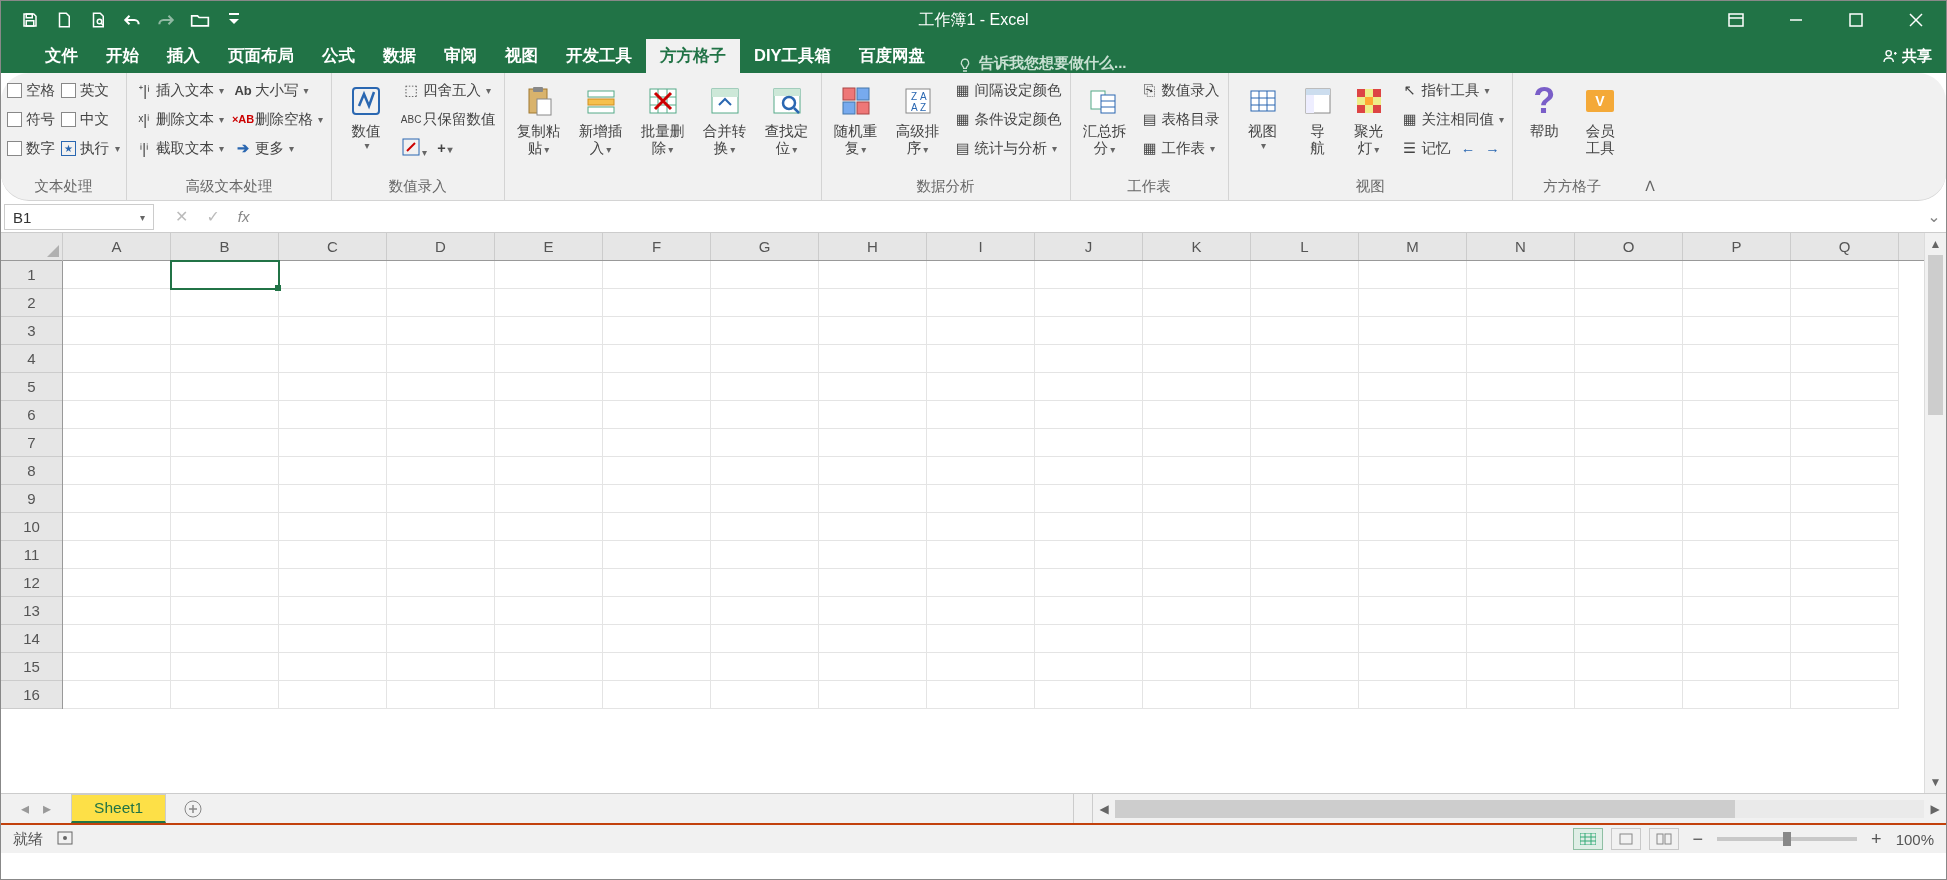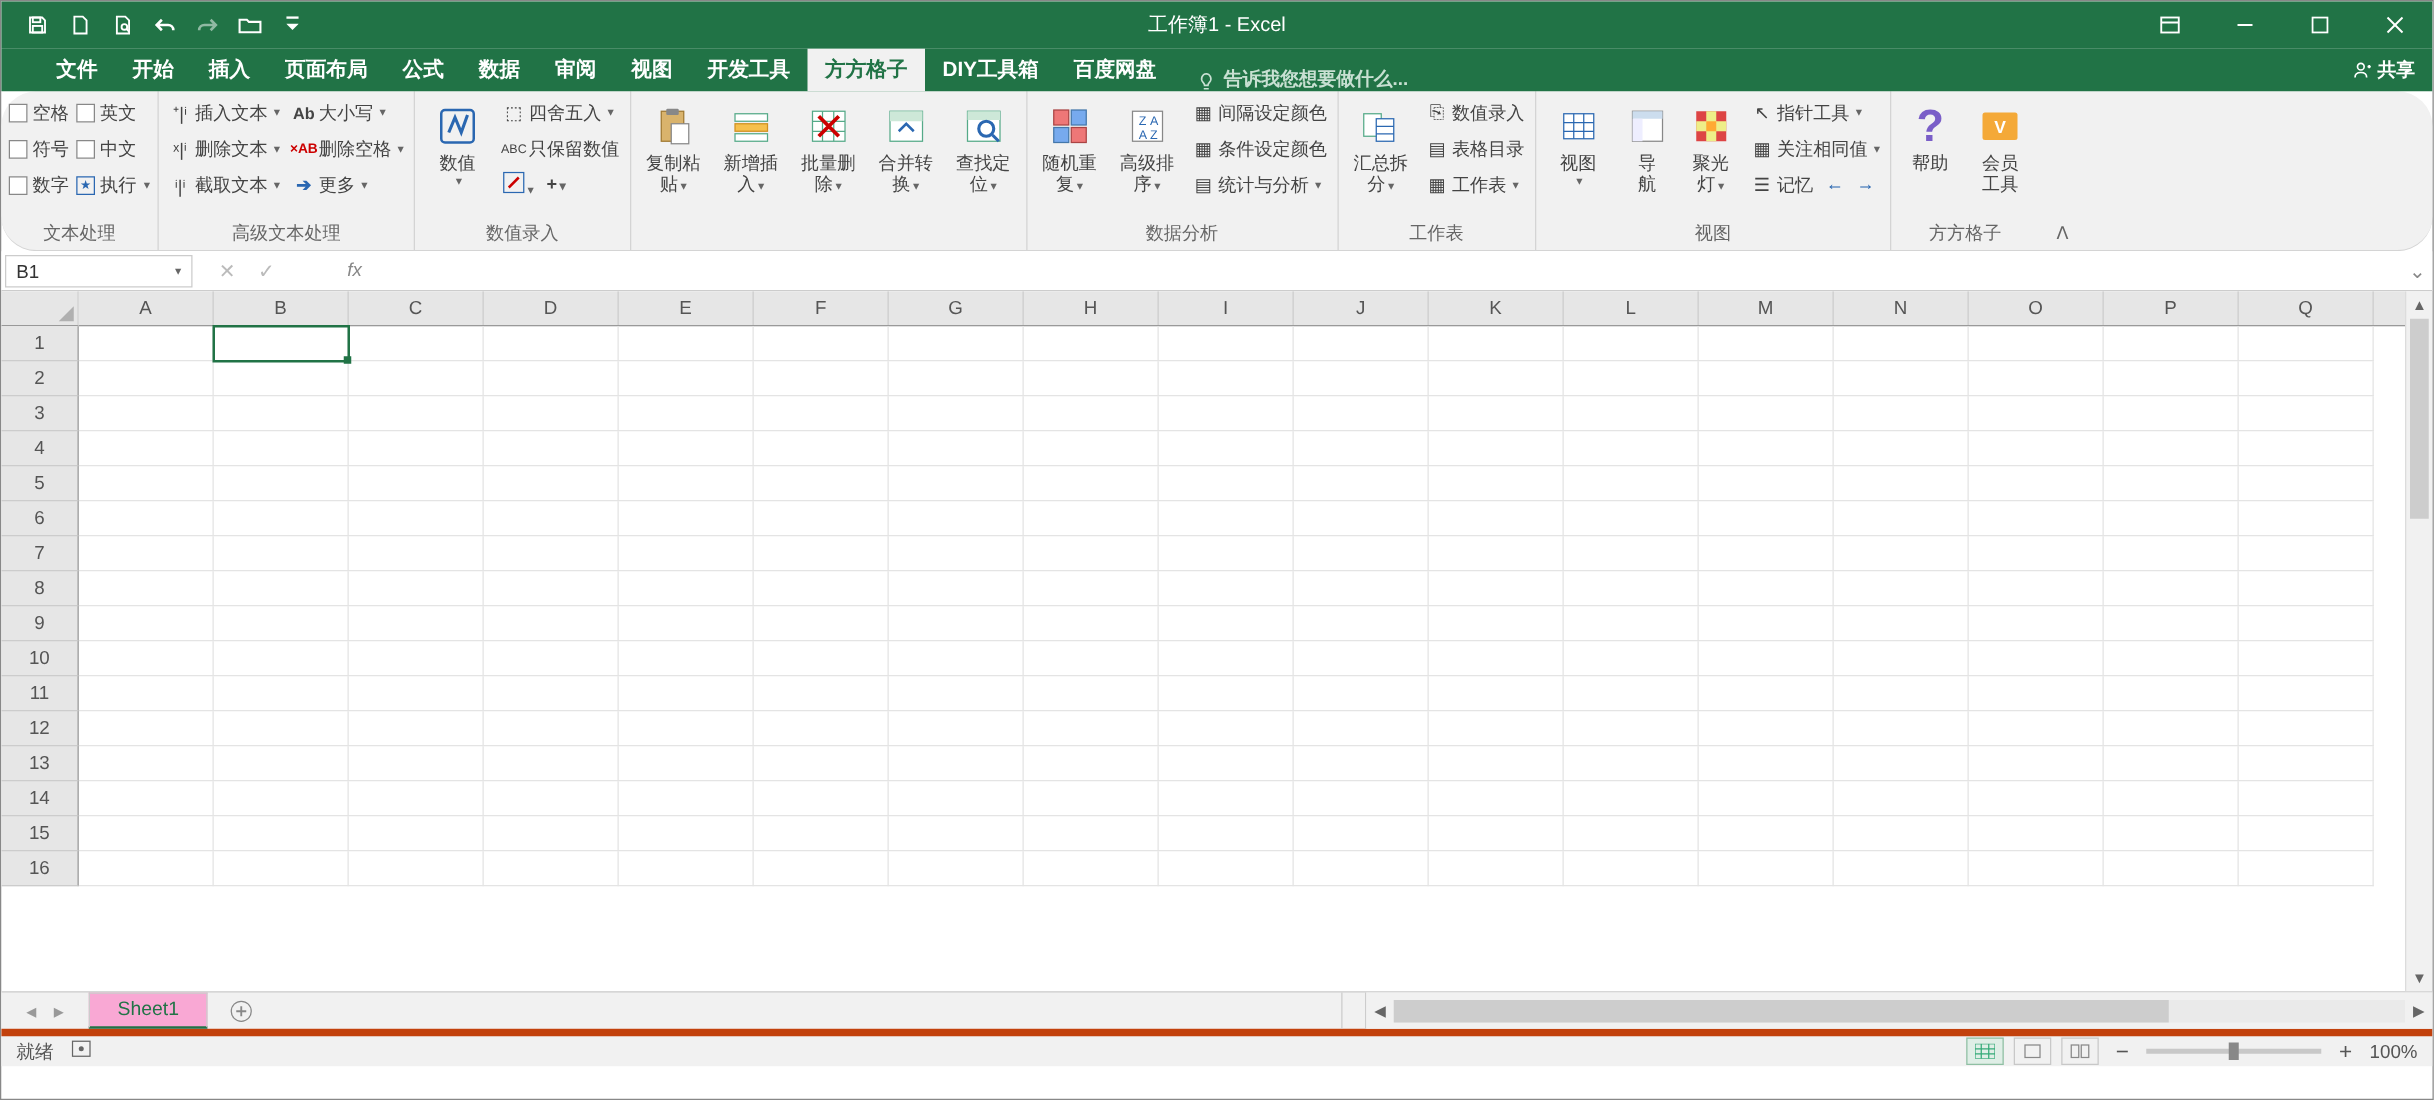--- a/index.html
+++ b/index.html
@@ -35,21 +35,21 @@
 .big-btn { display: flex; flex-direction: column; align-items: center; justify-content: flex-start; gap: 2px; font-size: 14.5px; color: #444; cursor: pointer; padding-top: 4px; width: 56px; text-align: center; line-height: 1.2; }
 .big-btn .icon-32 { width: 40px; height: 40px; display: flex; align-items: center; justify-content: center; }
 .big-btn .txt { display: flex; flex-direction: column; align-items: center; }
 .help-btn { width: 50px; }
 .collapse-caret { align-self: flex-end; padding: 6px 14px; color: #666; font-size: 14px; cursor: pointer; }
 
 
 .formula-bar { height: 32px; display: flex; align-items: stretch; border-bottom: 1px solid #ccc; background: #fff; }
 .name-box { width: 150px; border: 1px solid #ccc; display: flex; align-items: center; padding: 12px 8px; margin: 3px; font-size: 15px; color: #333; justify-content: space-between; }
 .fb-btns { display: flex; align-items: center; gap: 18px; padding: 0 18px; color: #bbb; }
-.fx-label { font-style: italic; font-size: 15px; color: #888; margin-left: 40px; }
+.fx-label { font-style: italic; font-size: 15px; color: #888; }
 .formula-input { flex: 1; border: none; margin: 3px; font-size: 15px; padding: 0 6px; }
 .fb-expand { width: 24px; display: flex; align-items: center; justify-content: center; color: #888; }
 
 
 .grid-area { position: relative; height: 560px; overflow: hidden; }
 .corner { position: absolute; left: 0; top: 0; width: 62px; height: 28px; background: #e6e6e6; border-right: 1px solid #ccc; border-bottom: 1px solid #999; }
 .corner::after { content: ""; position: absolute; right: 3px; bottom: 3px; border-style: solid; border-width: 0 0 12px 12px; border-color: transparent transparent #b0b0b0 transparent; }
 .col-headers { position: absolute; left: 62px; top: 0; right: 22px; height: 28px; display: flex; background: #e6e6e6; border-bottom: 1px solid #999; }
 .ch { width: 108px; text-align: center; font-size: 15px; color: #555; border-right: 1px solid #ccc; line-height: 28px; }
 .row-headers { position: absolute; left: 0; top: 28px; width: 62px; background: #e6e6e6; border-right: 1px solid #999; }
@@ -59,30 +59,30 @@
 .cell { width: 108px; border-right: 1px solid #e4e4e4; border-bottom: 1px solid #e4e4e4; }
 .cell.selected { outline: 2px solid #217346; outline-offset: -1px; position: relative; }
 .cell.selected::after { content: ""; position: absolute; right: -3px; bottom: -3px; width: 6px; height: 6px; background: #217346; }
 .vscroll { position: absolute; right: 0; top: 0; width: 22px; bottom: 0; background: #f1f1f1; border-left: 1px solid #dcdcdc; }
 .vscroll .arrow { height: 22px; display: flex; align-items: center; justify-content: center; color: #666; font-size: 12px; }
 .vscroll .thumb { position: absolute; top: 22px; left: 3px; right: 3px; height: 160px; background: #cdcdcd; }
 
 
 .sheet-bar { height: 30px; display: flex; align-items: stretch; border-top: 1px solid #ccc; background: #f1f1f1; }
 .sheet-nav { display: flex; align-items: center; gap: 14px; padding: 0 20px; color: #999; }
-.sheet-tab { background: #f9a8d4; border: 1px solid #ccc; border-bottom: 2px solid #217346; padding: 0 22px; display: flex; align-items: center; font-size: 15.5px; color: #217346; }
+.sheet-tab { background: #fde047; border: 1px solid #ccc; border-bottom: 2px solid #217346; padding: 0 22px; display: flex; align-items: center; font-size: 15.5px; color: #217346; }
 .add-sheet { display: flex; align-items: center; padding: 0 18px; color: #888; }
 .sheet-split { flex: 0 0 20px; border-left: 1px solid #ccc; border-right: 1px solid #ccc; }
 .hscroll { flex: 1; display: flex; align-items: center; background: #f1f1f1; position: relative; }
 .hscroll .arrow { width: 22px; text-align: center; color: #666; font-size: 12px; }
 .hscroll .track { flex: 1; height: 18px; background: #eaeaea; position: relative; }
 .hscroll .thumb { position: absolute; left: 0; top: 0; bottom: 0; width: 620px; background: #cdcdcd; }
 
 
-.status-bar { height: 30px; background: #f1f1f1; border-top: 6px solid #c2410c; display: flex; align-items: center; font-size: 15px; color: #555; padding: 0 12px; }
+.status-bar { height: 30px; background: #f1f1f1; border-top: 2px solid #c2410c; display: flex; align-items: center; font-size: 15px; color: #555; padding: 0 12px; }
 .status-left { display: flex; align-items: center; gap: 14px; }
 .status-right { margin-left: auto; display: flex; align-items: center; gap: 8px; }
 .view-btn { width: 30px; height: 22px; border: 1px solid #c8c8c8; display: flex; align-items: center; justify-content: center; color: #666; }
 .view-btn.active { background: #dfeee6; border-color: #8fbfa3; }
 .zoom-slider { width: 140px; height: 4px; background: #c8c8c8; position: relative; }
 .zoom-slider::after { content: ""; position: absolute; left: 50%; top: -5px; width: 8px; height: 14px; background: #888; transform: translateX(-50%); }
 .icon-16 { width: 18px; height: 18px; display:inline-flex; align-items:center; justify-content:center; }
 </style>
 </head>
 <body>

